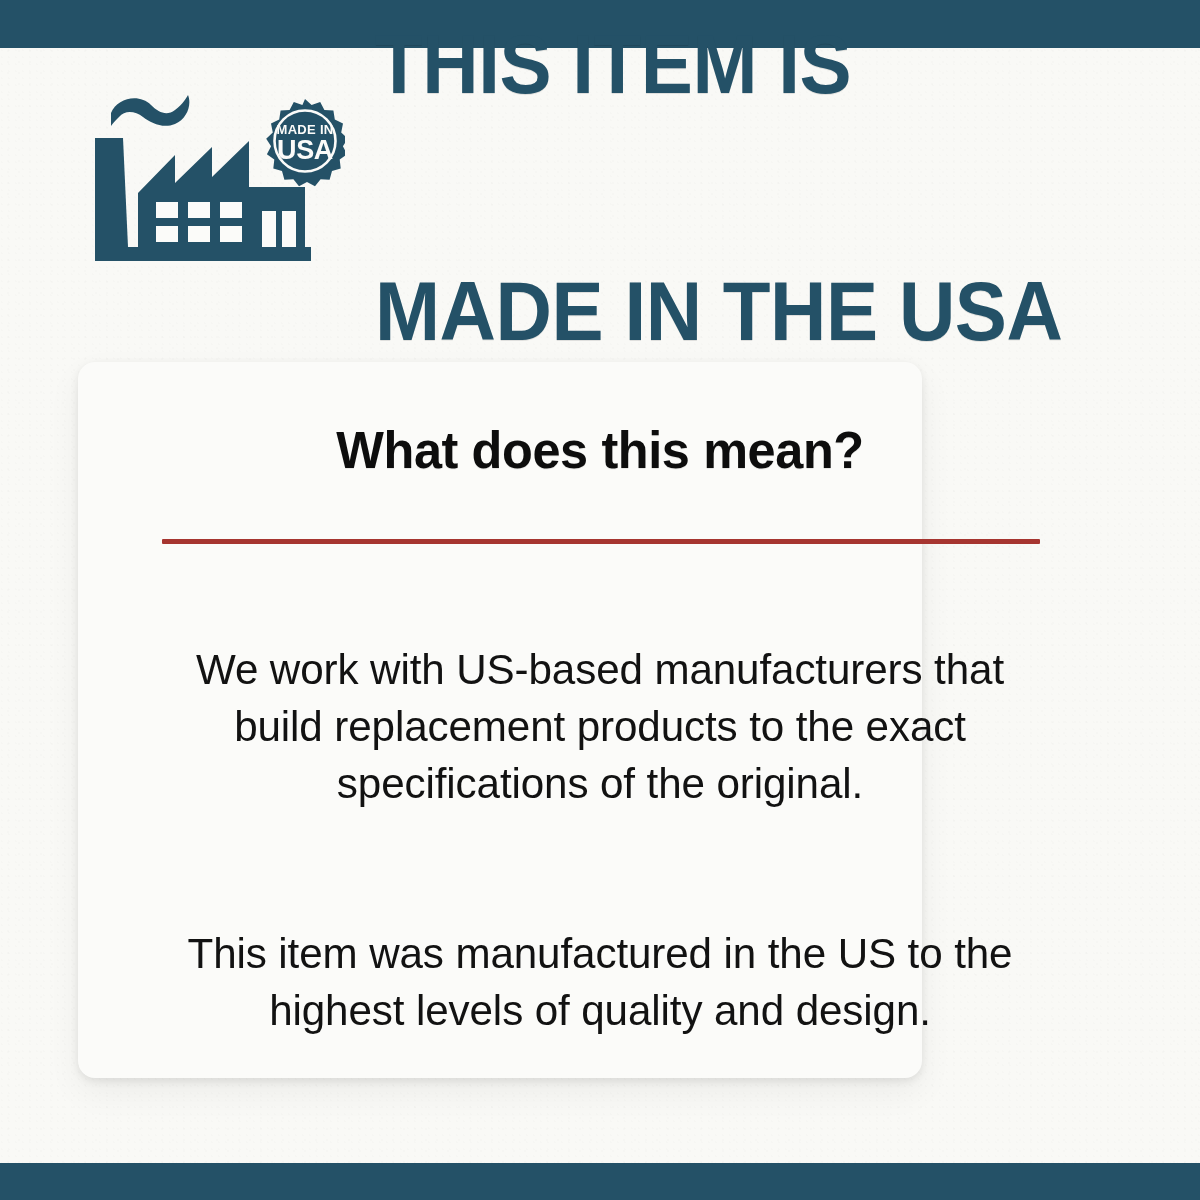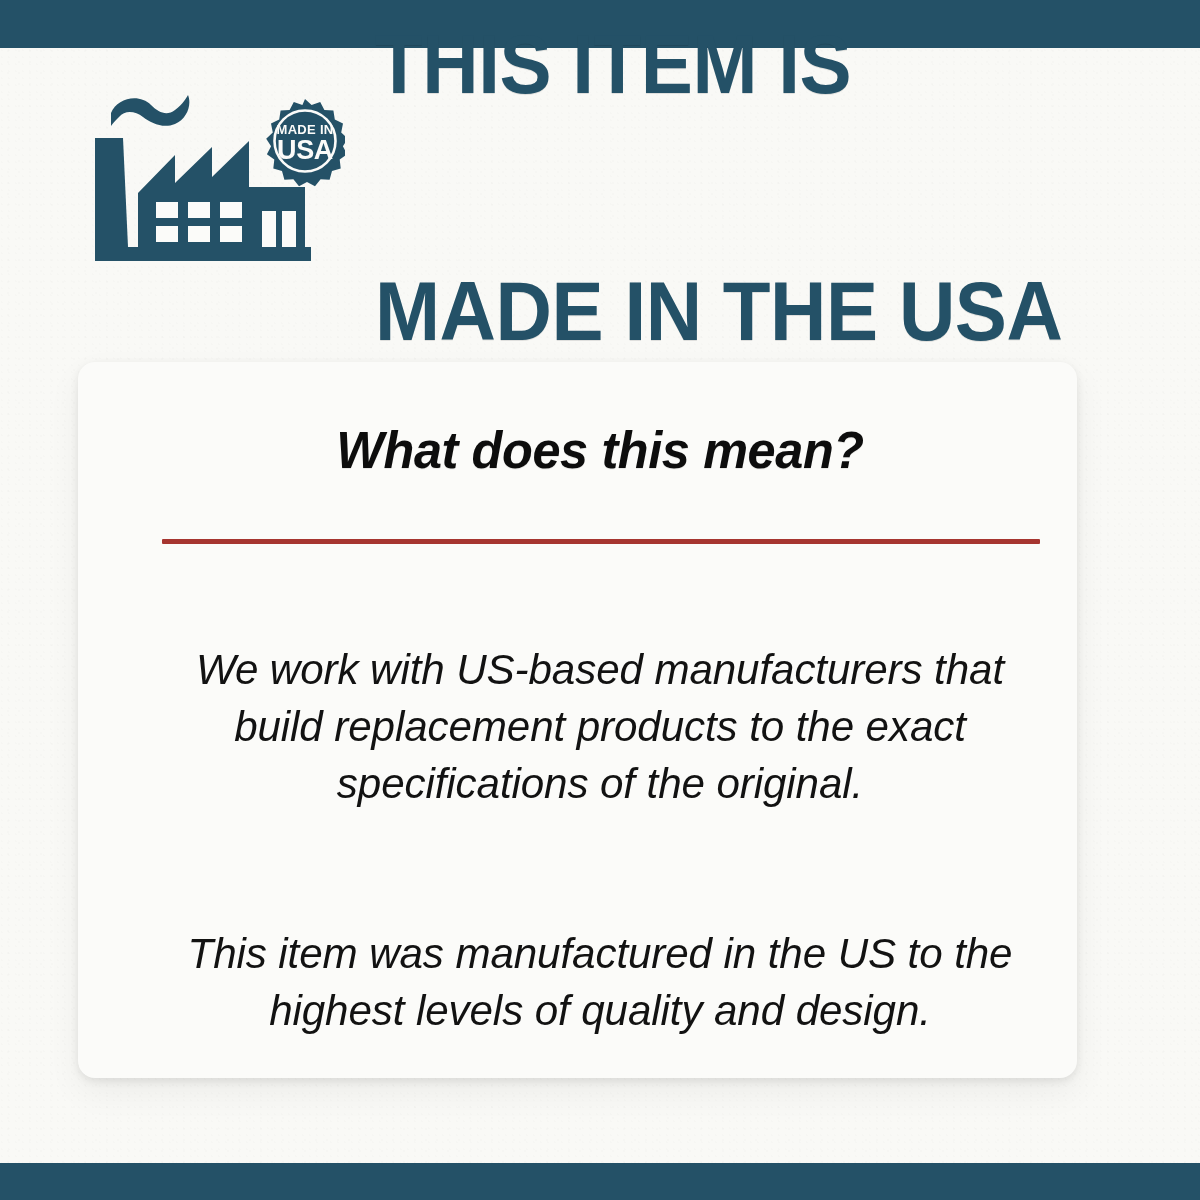--- a/index.html
+++ b/index.html
@@ -66,28 +66,27 @@
     white-space: pre;
     text-shadow: 0 1px 0 rgba(0,0,0,0.10);
   }
   #header-title .tline { display: block; }
 
   
   #info-card {
     position: absolute;
     left: 78px;
     top: 362px;
-    width: 999px;
+    width: 844px;
     height: 716px;
     background: #fbfbf9;
     border-radius: 17px;
     box-shadow:
       0 3px 9px rgba(0,0,0,0.085),
       0 14px 34px rgba(0,0,0,0.055);
-    font-style: italic;
   }
 
   #card-heading {
     position: absolute;
     left: 0;
     top: 58px;
     width: 1044px;
     text-align: center;
     color: #0d0d0d;
     font-family: "Liberation Sans Narrow", "Liberation Sans", sans-serif;

